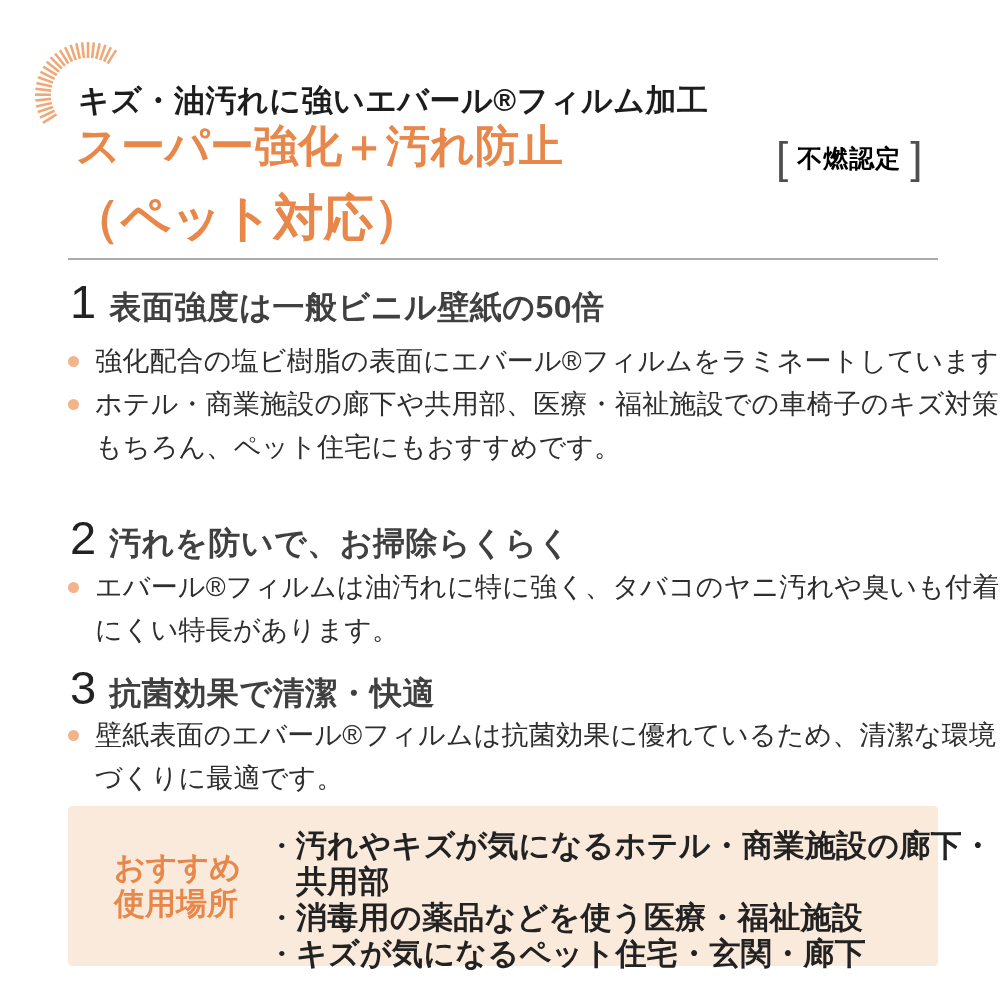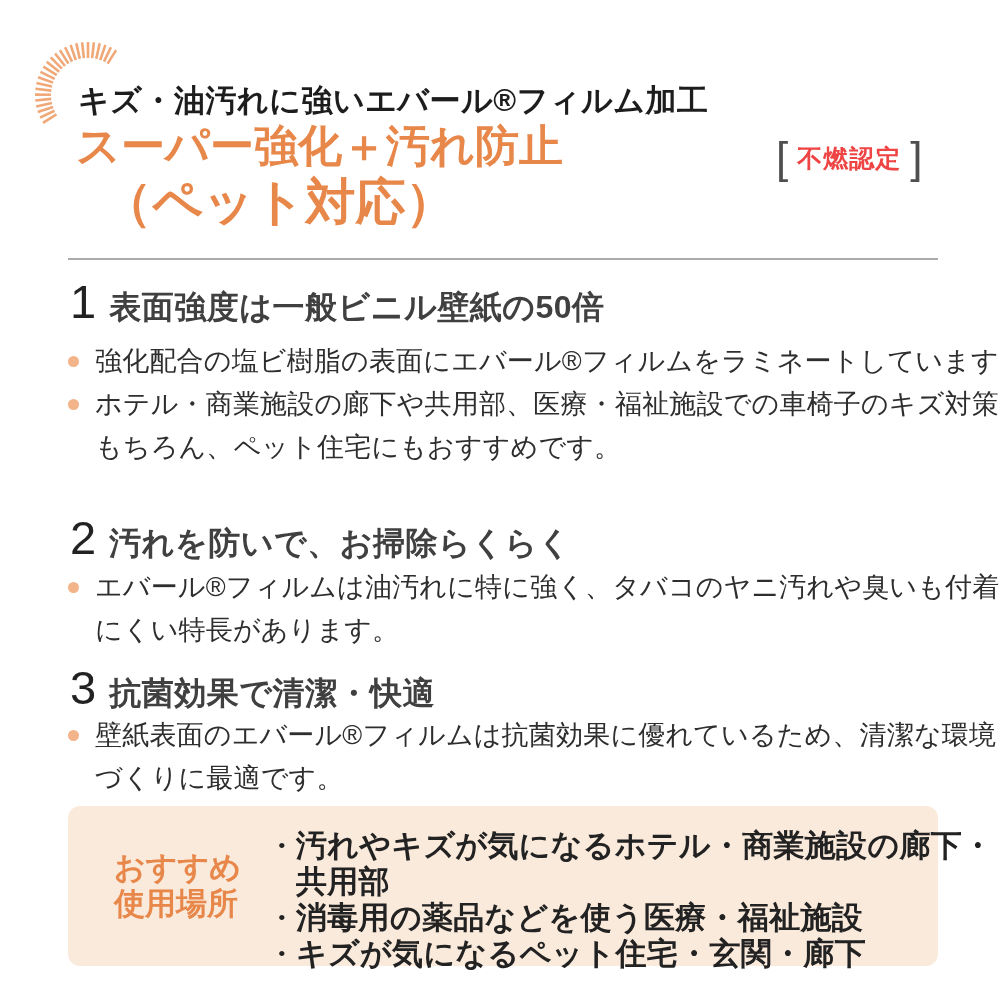--- a/index.html
+++ b/index.html
@@ -20,32 +20,32 @@
     font-size:31px;font-weight:600;color:#1d1d1d;
     white-space:nowrap;letter-spacing:0.5px;
   }
   
   .title-line1{
     position:absolute;left:76px;top:122px;
     font-size:44px;font-weight:700;color:#e8874a;
     white-space:nowrap;letter-spacing:0px;line-height:1.1;
   }
   .title-line2{
-    position:absolute;left:70px;top:176px;
+    position:absolute;left:70px;top:192px;
     font-size:50px;font-weight:700;color:#e8874a;
-    white-space:nowrap;line-height:1.05;margin-left:32px;
+    white-space:nowrap;line-height:1.05;
   }
   
   .badge{
     position:absolute;left:776px;top:136px;
     display:flex;align-items:center;
   }
   .bracket{font-size:44px;font-weight:300;color:#4f4f4f;line-height:1;}
   .badge-text{
-    font-size:25px;font-weight:700;color:#ef4444;
+    font-size:25px;font-weight:700;color:#000000;
     margin:0 9px;letter-spacing:1px;white-space:nowrap;
   }
   .divider{
     position:absolute;left:68px;top:258px;
     width:870px;height:2px;background:#ababab;
   }
   
   .sec-head{
     position:absolute;left:70px;
     display:flex;align-items:baseline;white-space:nowrap;
@@ -66,21 +66,21 @@
     white-space:nowrap;letter-spacing:0.2px;
   }
   .b-line .dot{
     position:absolute;left:0;top:50%;
     width:11px;height:11px;margin-top:-6px;border-radius:50%;
     background:#f2b488;
   }
   
   .reco-box{
     position:absolute;left:68px;top:806px;
-    width:870px;height:160px;background:#faeadc;border-radius:12px;
+    width:870px;height:160px;background:#faeadc;border-radius:4px;
   }
   .reco-label{
     position:absolute;left:46px;top:44px;
     font-size:31px;font-weight:700;color:#e8874a;
     line-height:36px;white-space:nowrap;
   }
   .reco-items{position:absolute;left:200px;top:22px;}
   .reco-item{display:flex;}
   .reco-marker{
     width:28px;flex:0 0 28px;

